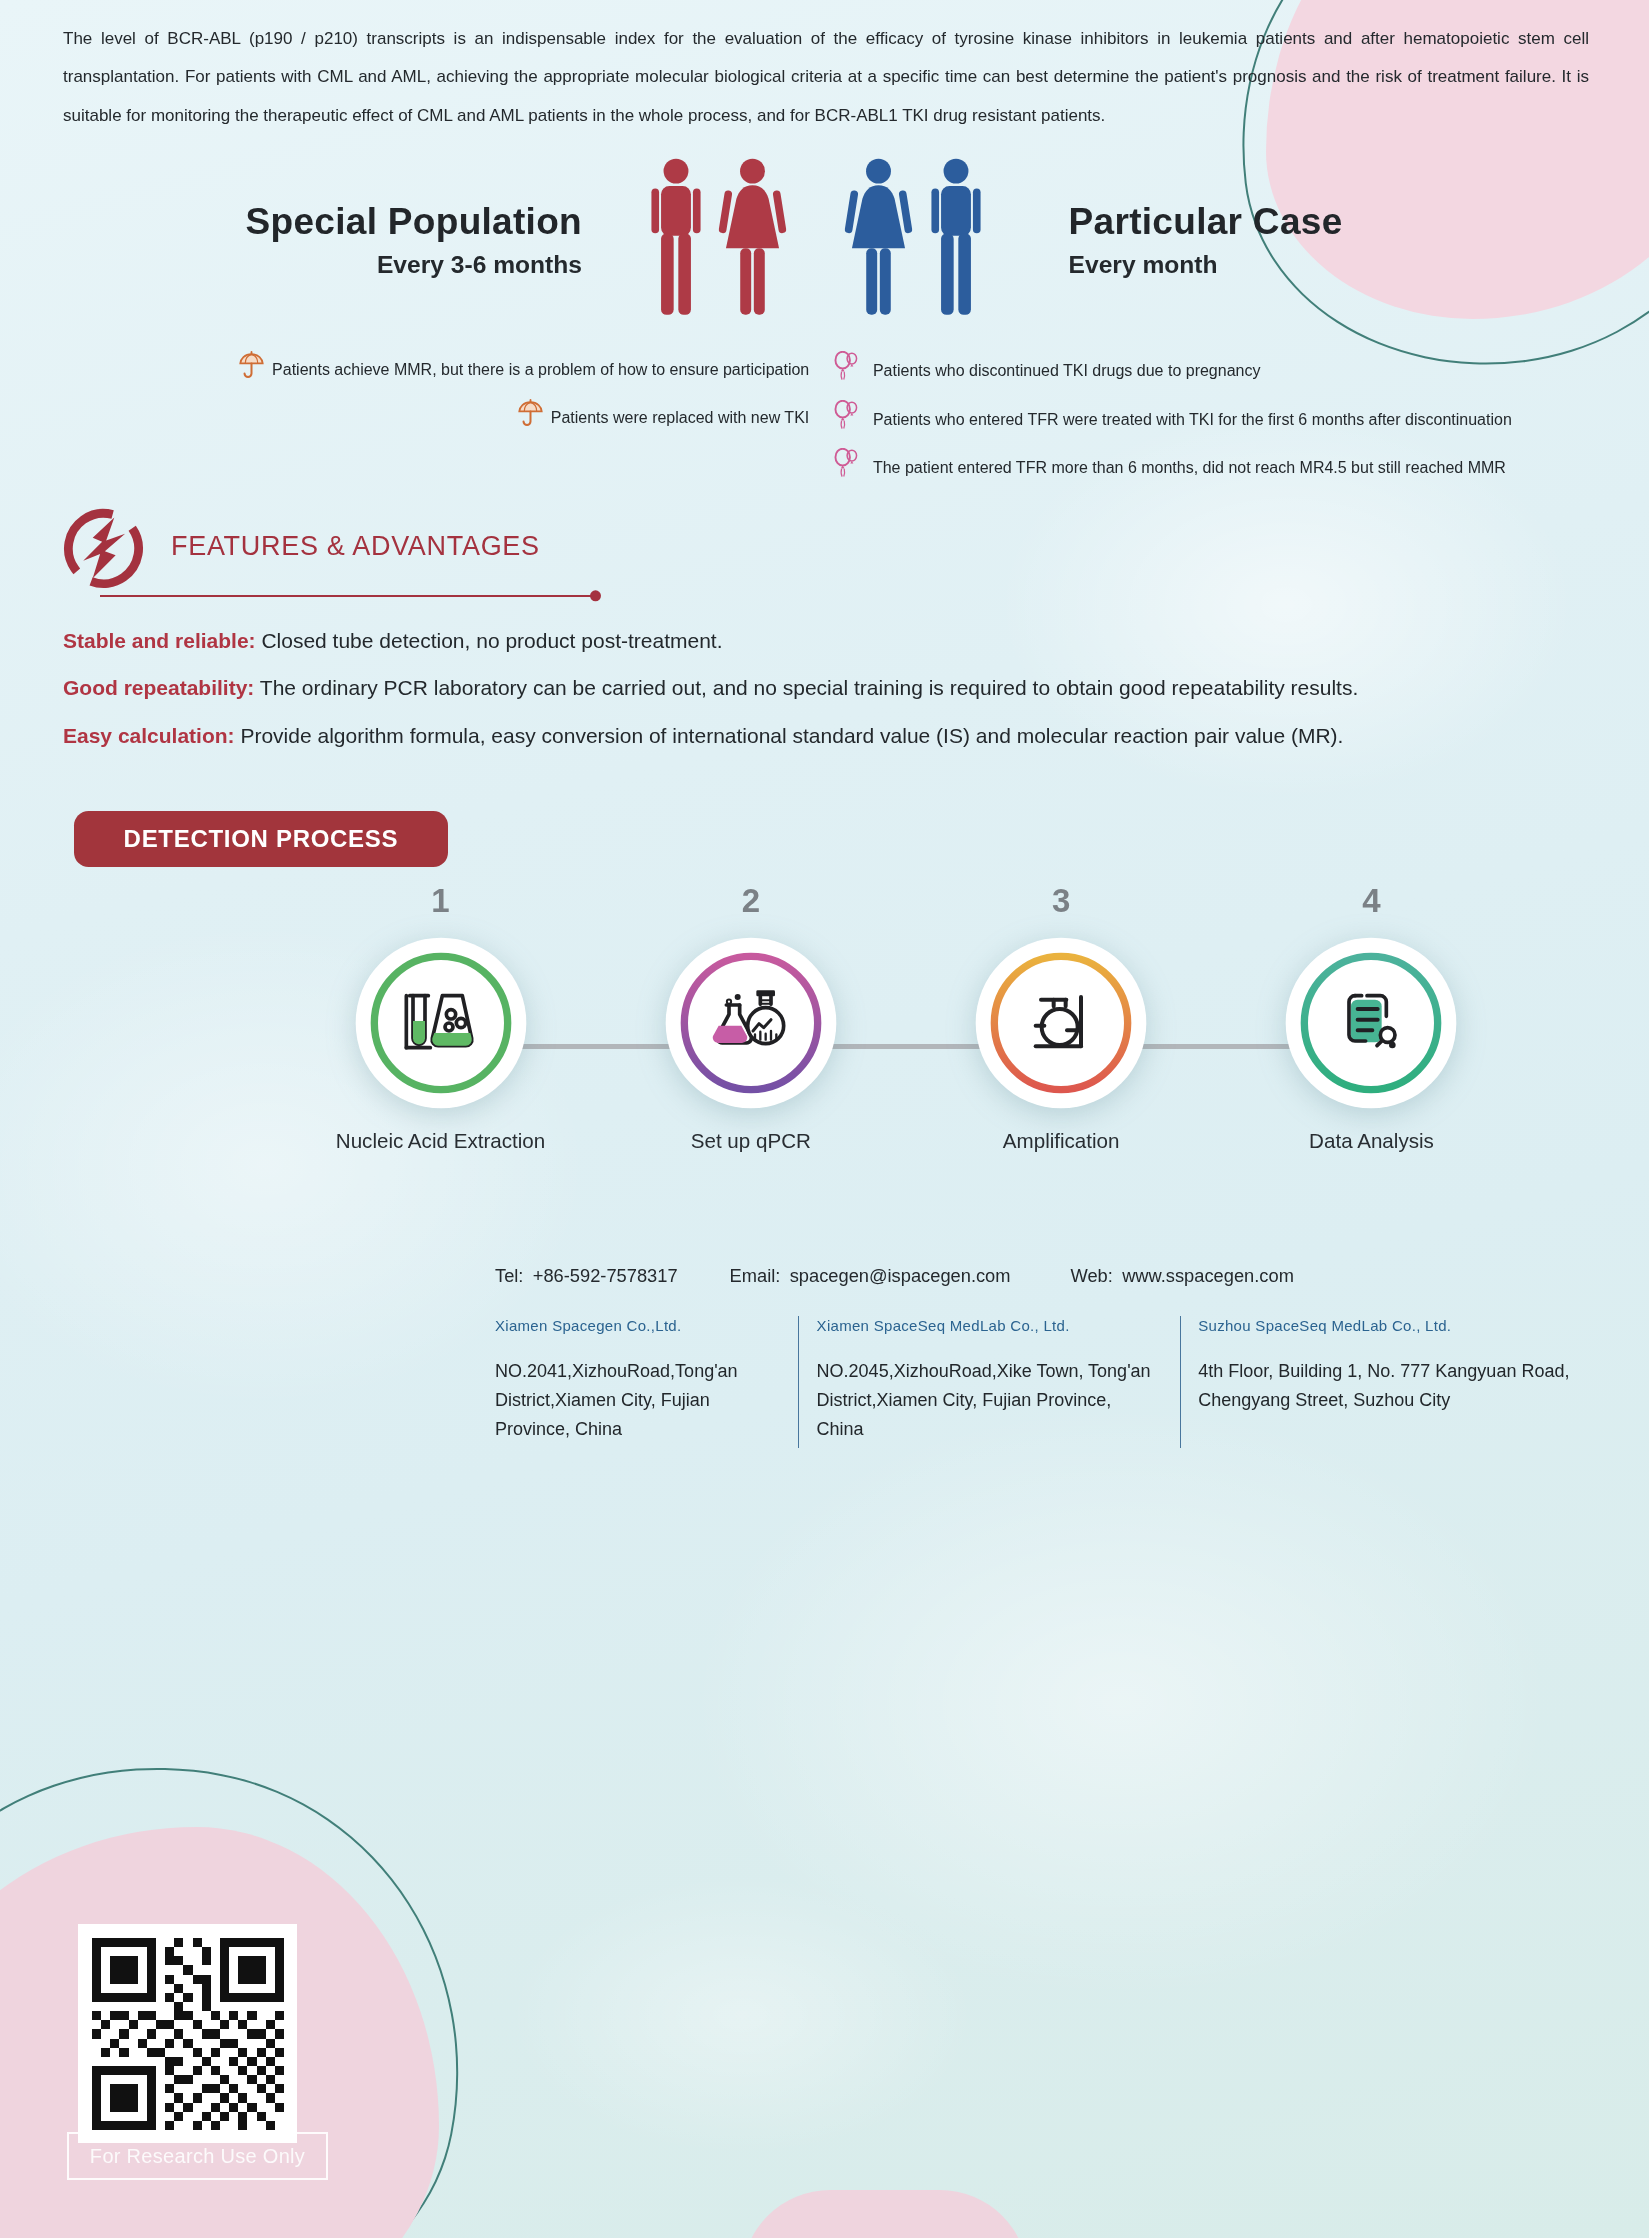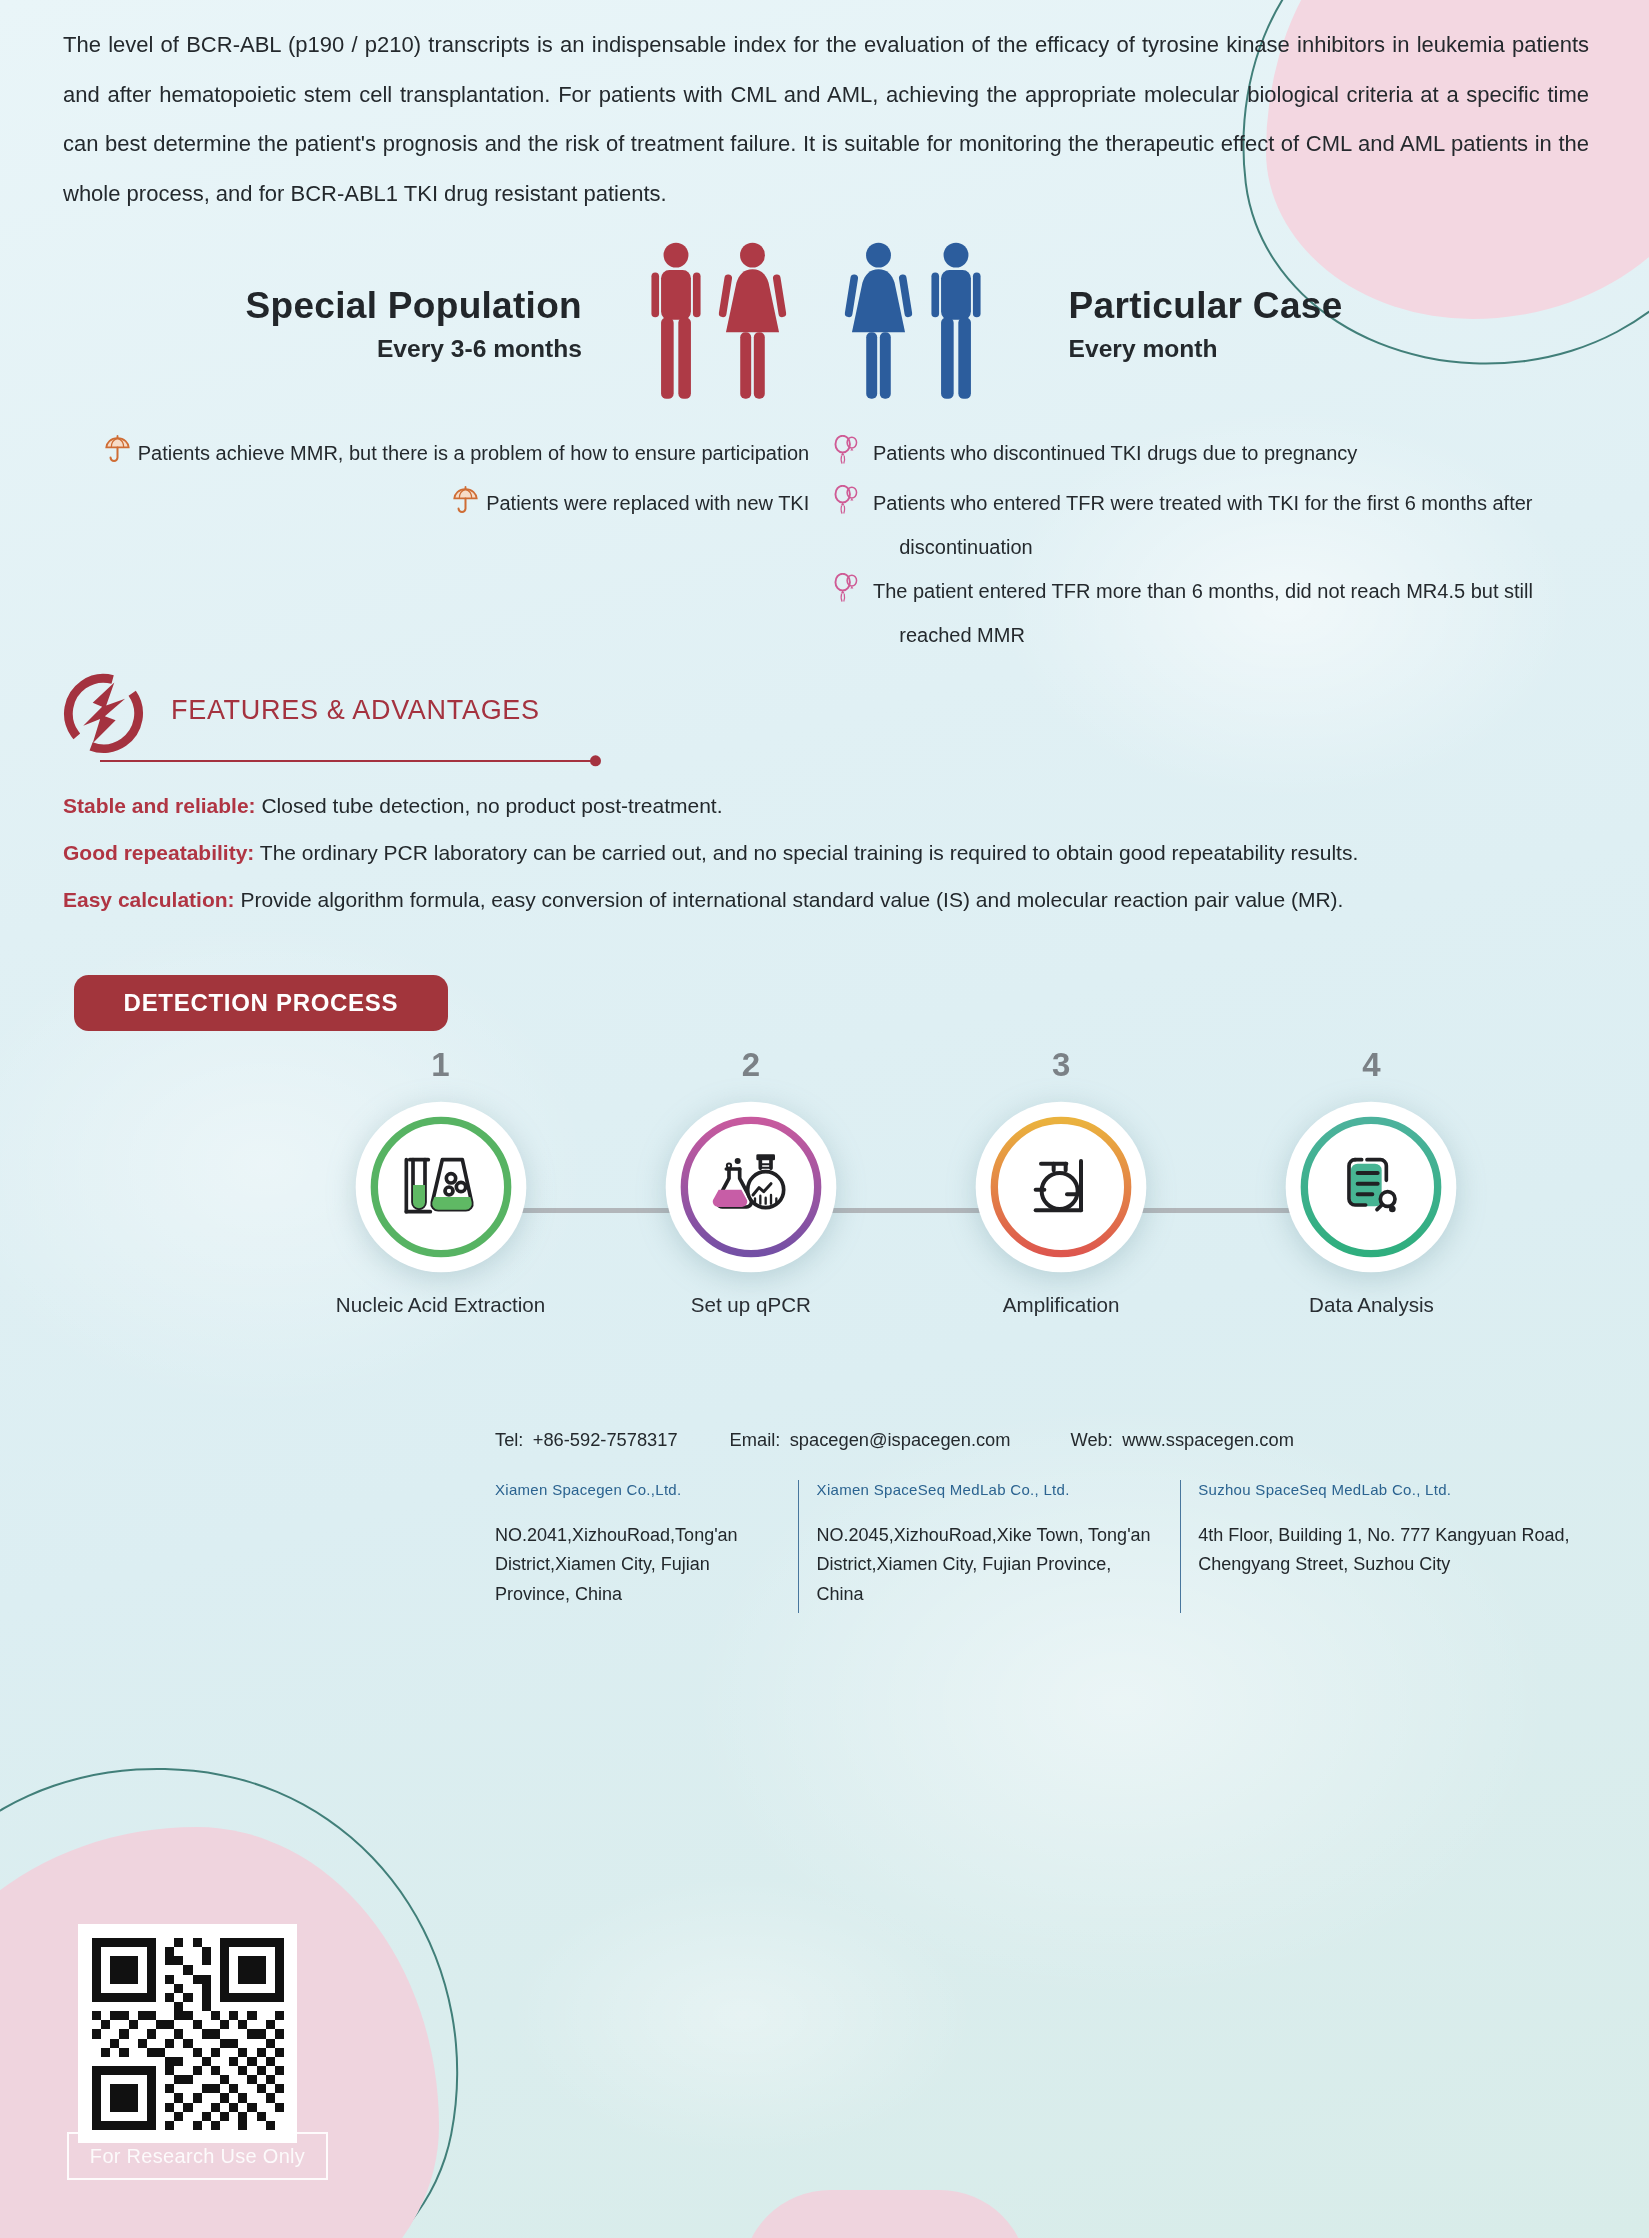--- a/index.html
+++ b/index.html
@@ -31,36 +31,36 @@
 
   
   .sec-head { position:relative; display:flex; align-items:center; height:105px; }
   .sec-head--first { margin-top:158px; }
   .sec-logo { width:81px; height:81px; flex:0 0 auto; }
   .sec-title { margin-left:27px; font-size:27px; letter-spacing:0.7px; color:#a4323f; padding-bottom:5.3px; }
   .sec-line { position:absolute; left:37px; bottom:4px; height:2px; background:#a4323f; }
   .sec-line::after { content:''; position:absolute; right:-6px; top:50%; transform:translateY(-50%); width:11.3px; height:11.3px; border-radius:50%; background:#a4323f; }
   .w-line1 { width:861px; } .w-line2 { width:735px; } .w-line3 { width:495px; }
 
-  .lead { margin:20px 0 0 0; font-size:22px; line-height:2.25; text-align:justify; color:#24292d; }
+  .lead { margin:20px 0 0 0; font-size:17px; line-height:2.25; text-align:justify; color:#24292d; }
 
   
   .pop-row { display:flex; align-items:center; margin-top:22.6px; }
   .pop-left { width:519px; text-align:right; }
   .pop-right { margin-left:78px; text-align:left; }
   .pop-title { font-size:37px; font-weight:bold; color:#22262a; letter-spacing:0.3px; }
   .pop-freq { font-size:24.6px; font-weight:bold; color:#24292d; margin-top:8px; }
   .persons { display:flex; align-items:flex-end; gap:5.3px; }
   .persons--red { margin-left:59px; }
   .persons--blue { margin-left:53px; }
   .person-svg { display:block; }
 
   
   .bullets-row { display:flex; margin-top:28px; }
-  .bul-col { font-size:20px; line-height:1.85; color:#24292d; }
+  .bul-col { font-size:16px; line-height:1.85; color:#24292d; }
   .bul-left { width:762px; text-align:right; }
   .bul-right { width:738px; margin-left:57px; text-align:left; }
   .bullet { margin:0 0 6.7px 0; }
   .bul-right .bullet { padding-left:33px; text-indent:-33px; }
   .bul-icon { display:inline-block; vertical-align:-6.7px; margin-right:6.7px; }
 
   
   .features { margin-top:16px; }
   .feat-item { margin:0; font-size:21px; line-height:2.25; text-align:justify; }
   .feat-label { color:#b03543; font-weight:bold; }

